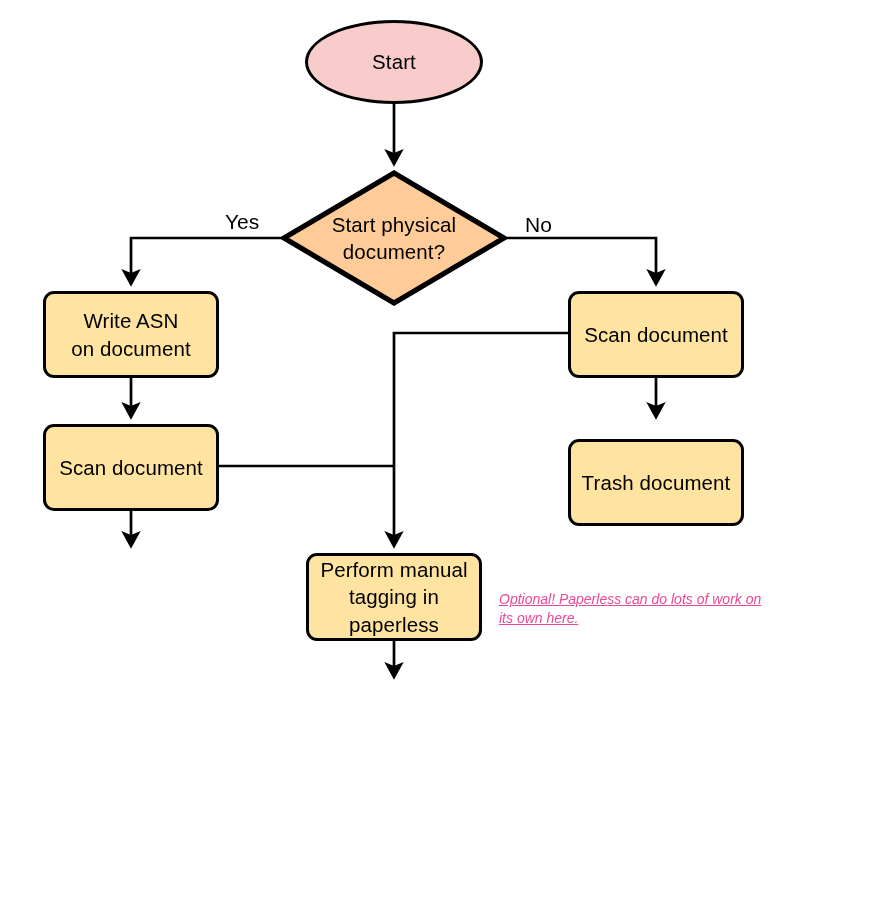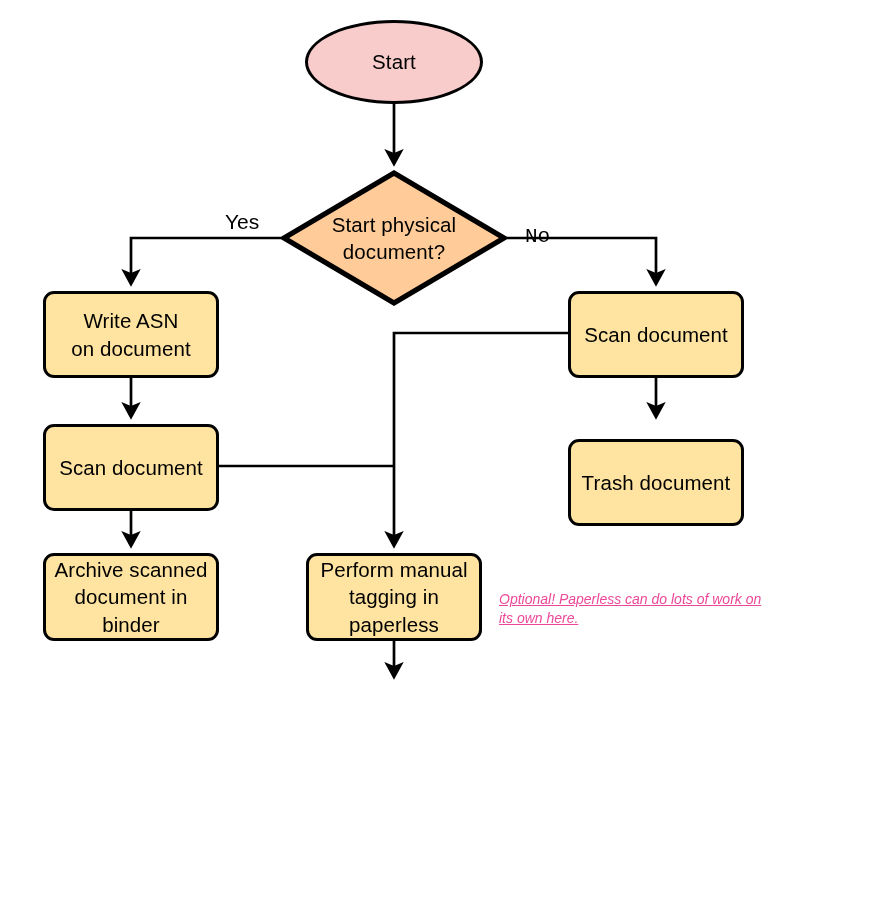--- a/index.html
+++ b/index.html
@@ -132,25 +132,20 @@
 
   <div class="node node-process" style="left:27px; top:291px; width:176px; height:87px;">
     <span style="white-space: pre-line;">Write ASN
 on document</span>
   </div>
 
   <div class="node node-process" style="left:27px; top:424px; width:176px; height:87px;">
     <span style="white-space: pre-line;">Scan document</span>
   </div>
 
-  <div class="node node-process" style="left:27px; top:553px; width:176px; height:88px;">
-    <span style="white-space: pre-line;">Archive scanned
-document in
-binder</span>
-  </div>
 
   <div class="node node-process" style="left:552px; top:291px; width:176px; height:87px;">
     <span style="white-space: pre-line;">Scan document</span>
   </div>
 
   <div class="node node-process" style="left:552px; top:439px; width:176px; height:87px;">
     <span style="white-space: pre-line;">Trash document</span>
   </div>
 
   <div class="node node-process" style="left:290px; top:553px; width:176px; height:88px;justify-content:center;">
@@ -159,18 +154,18 @@
 paperless</span>
   </div>
 
 
   <div class="node node-terminator" style="left:289px; top:815px; width:178px; height:83px;font-style:italic;">
     <span>End</span>
   </div>
 
   <div class="edge-label" style="left:209px; top:211px;">Yes</div>
 
-  <div class="edge-label" style="left:509px; top:226px;font-family:Liberation Mono, monospace;">No</div>
+  <div class="edge-label" style="left:509px; top:214px;">No</div>
 
   <div class="annotation" style="left:483px; top:590px; width:405px;">Optional! Paperless can do lots of work on
 its own here.</div>
 
 </div>
 
 </body></html>

